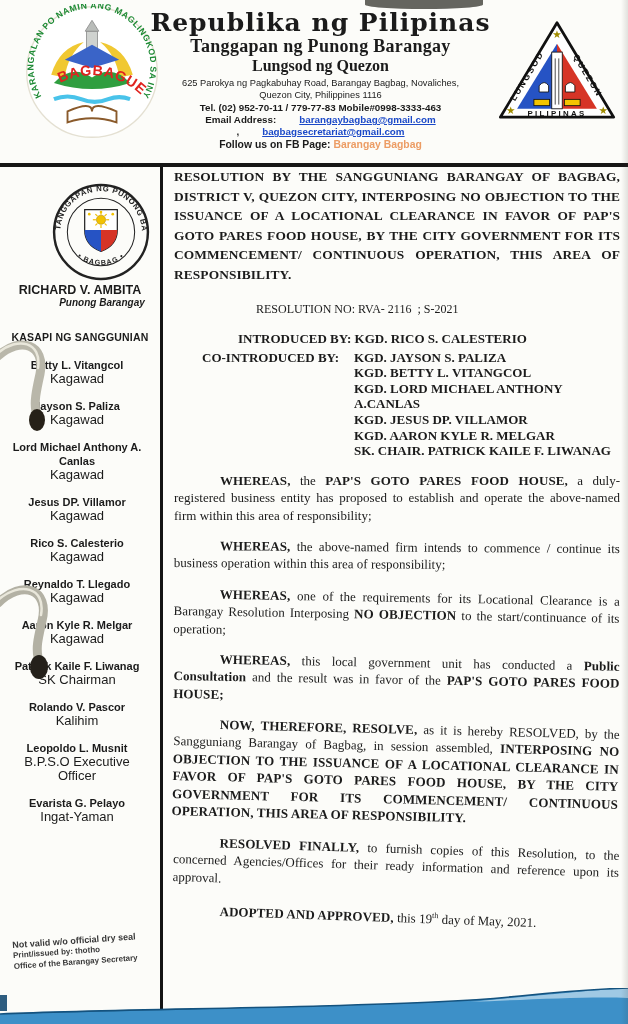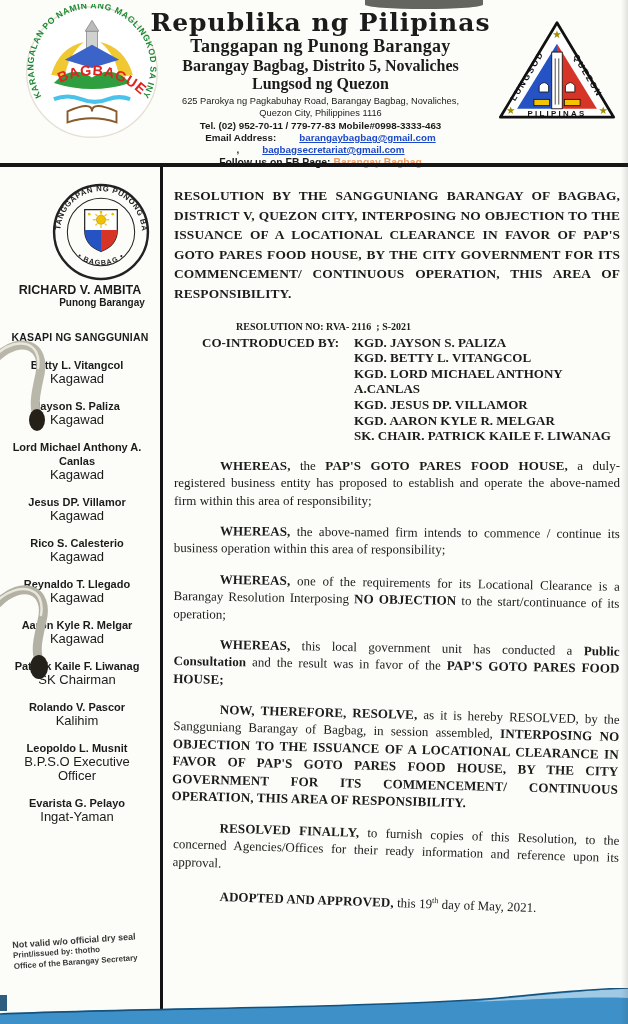--- a/index.html
+++ b/index.html
@@ -28,39 +28,39 @@
   
   .rule-top { position:absolute; left:0; top:163px; width:628px; height:4px; background:#161616; }
   
   .sidebar {
     position:absolute; left:0; top:167px; width:163px; height:845px;
     border-right:3px solid #141414;
     font-family:"Liberation Sans", sans-serif; text-align:center;
   }
   .seal { margin:14px 0 0 50px; display:block; }
   .captain-name { font-size:12.5px; font-weight:700; }
-  .captain-title{ font-size:10px; font-weight:700; line-height:12px;padding-left:44px; }
+  .captain-title{ font-size:10px; font-weight:700; font-style:italic; line-height:12px;padding-left:44px; }
   .council-label{ font-size:10.5px; font-weight:700; margin-top:22px; letter-spacing:.2px; }
   .members { margin-top:15px; padding:0 10px 0 4px; }
   .member { margin-bottom:13px; }
   .m-name { font-size:11px; font-weight:700; line-height:14px; }
   .m-title{ font-size:13px; line-height:14px; }
   .sb-notes {
     position:absolute; left:12px; bottom:40px; text-align:left; color:#3a3a3a;
     transform:rotate(-4deg); transform-origin:left top; width:150px;
   }
   .sb-note1 { font-size:9px; font-weight:700; line-height:11px; }
   .sb-note2, .sb-note3 { font-size:8px; font-weight:700; line-height:10.5px; }
   
   .main { position:absolute; left:166px; top:167px; width:462px; padding:0 8px 0 8px; }
   .doc-title {
-    margin-top:19px; font-size:13.4px; font-weight:700; line-height:19.6px;
+    font-size:13.4px; font-weight:700; line-height:19.6px;
     text-align:justify; letter-spacing:.1px;
   }
-  .res-line { margin-top:17px; margin-left:62px; font-size:10px; font-weight:700; }
+  .res-line { margin-top:17px; margin-left:82px; font-size:12px; font-weight:400; }
   .res-line .val { white-space:pre-wrap; }
   .intro-line { margin-top:14px; margin-left:64px; font-size:13px; font-weight:700; }
   .co-row { display:flex; margin-top:3px; }
   .co-label { margin-left:28px; width:152px; flex:none; font-size:13px; font-weight:700; }
   .co-list { font-size:13px; font-weight:700; }
   .co-item { line-height:15.6px; }
   .para { margin-top:13px; font-size:13px; line-height:17.4px; text-align:justify; text-indent:46px; }
   .para b { letter-spacing:.1px; }
   sup { font-size:.62em; }
   .t04 { transform:rotate(.4deg);  transform-origin:left top; }
@@ -104,21 +104,20 @@
       <path d="M22,70 Q32,66 42,70 Q52,74 62,70 Q70,67 78,70" fill="none" stroke="#49c3ea" stroke-width="3"></path>
       <text font-family="Liberation Sans, sans-serif" font-size="10.5" font-weight="bold" fill="#e0231f" letter-spacing=".4">
         <textPath href="#lred" startOffset="14">BAGBAGUENO</textPath>
       </text>
       <path d="M32,79 Q50,71 50,79 Q50,71 68,79 L68,87 Q50,81 32,87 Z" fill="#ffffff" stroke="#8a5a2b" stroke-width="1.4"></path>
     </svg>
 
     <div class="hdr-center">
       <div class="blackletter">Republika ng Pilipinas</div>
       <div class="office">Tanggapan ng Punong Barangay</div>
-      <div class="brgyline">Barangay Bagbag, Distrito 5, Novaliches</div>
       <div class="cityline">Lungsod ng Quezon</div>
       <div class="addr">625 Parokya ng Pagkabuhay Road, Barangay Bagbag, Novaliches,</div>
       <div class="addr" style="margin-top:0">Quezon City, Philippines 1116</div>
       <div class="tel">Tel.  (02) 952-70-11 / 779-77-83 Mobile#0998-3333-463</div>
       <div class="email"><span>Email Address:</span><a href="#">barangaybagbag@gmail.com</a><span> ,</span><a href="#">bagbagsecretariat@gmail.com</a></div>
       <div class="fb"><span>Follow us on FB Page: </span><span class="fbname">Barangay Bagbag</span></div>
     </div>
 
     <svg class="logo-right" width="126" height="118" viewBox="0 0 120 104">
       <path d="M60,6 L114,96 L6,96 Z" fill="#ffffff" stroke="#111111" stroke-width="2.6" stroke-linejoin="round"></path>
@@ -248,20 +247,24 @@
 
   <main class="main">
 
     <div class="doc-title">RESOLUTION BY THE SANGGUNIANG BARANGAY OF BAGBAG, DISTRICT V, QUEZON CITY, INTERPOSING NO OBJECTION TO THE ISSUANCE OF A LOCATIONAL CLEARANCE IN FAVOR OF PAP'S GOTO PARES FOOD HOUSE, BY THE CITY GOVERNMENT FOR ITS COMMENCEMENT/ CONTINUOUS OPERATION, THIS AREA OF RESPONSIBILITY.</div>
 
     <div class="res-line">
       <span>RESOLUTION NO:</span>
       <span class="val">RVA- 2116  ; S-2021</span>
     </div>
 
+    <div class="intro-line">
+      <span>INTRODUCED BY:</span>
+      <span>KGD. RICO S. CALESTERIO</span>
+    </div>
 
     <div class="co-row">
       <div class="co-label">CO-INTRODUCED BY:</div>
       <div class="co-list">
 
           <div class="co-item">KGD. JAYSON S. PALIZA</div>
 
           <div class="co-item">KGD. BETTY L. VITANGCOL</div>
 
           <div class="co-item">KGD. LORD MICHAEL ANTHONY A.CANLAS</div>

